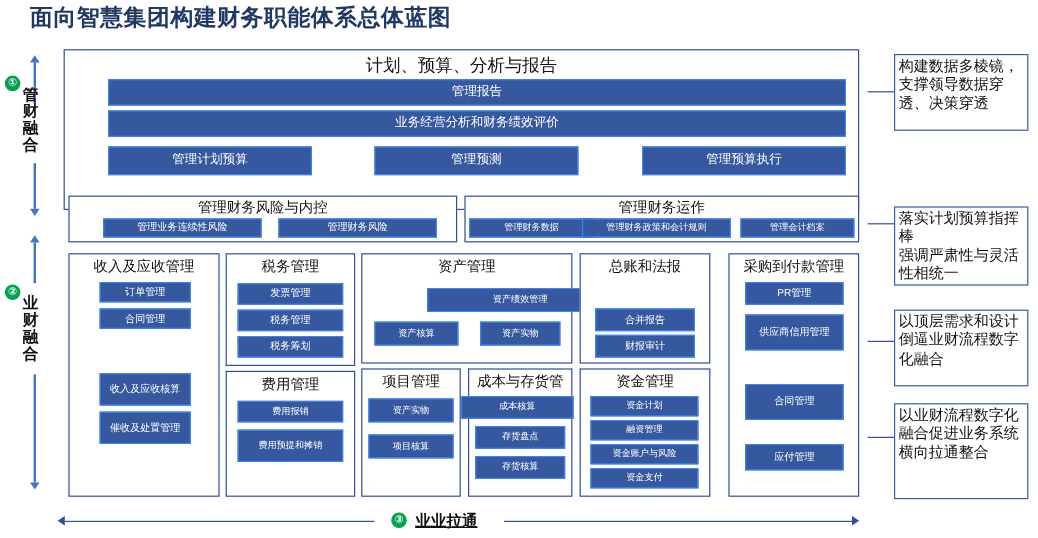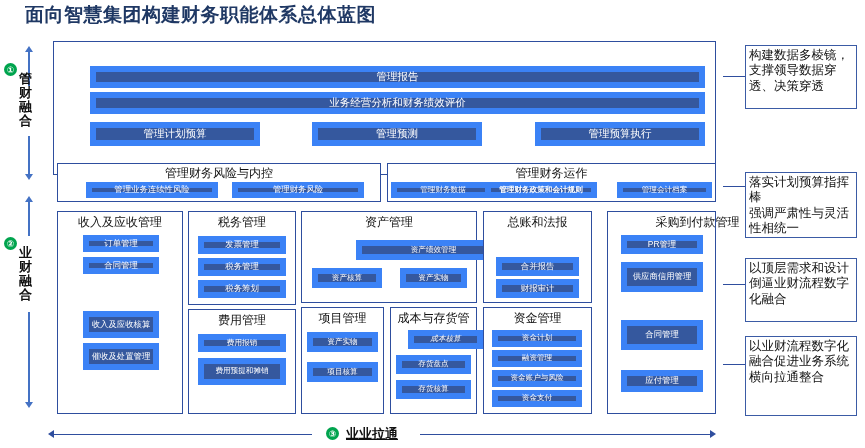--- a/index.html
+++ b/index.html
@@ -26,21 +26,21 @@
     border:1.3px solid #2E4E9E;background:#ffffff;
   }
   .panel-title{
     position:absolute;left:0;right:0;text-align:center;
     font-size:11.5px;color:#111;white-space:nowrap;
   }
 
   
   .chip{
     position:absolute;box-sizing:border-box;
-    background:#35589E;border:6px solid #3b82f6;
+    background:#35589E;border:1px solid #3b82f6;
     color:#ffffff;font-size:9.5px;
     display:flex;align-items:center;justify-content:center;
     line-height:1.12;padding:0 2px;
   }
   .chip.lg{font-size:10.5px;}
   .chip.sm{font-size:8.4px;}
   .chip.xs{font-size:7.6px;}
 
   
   .callout{
@@ -95,37 +95,38 @@
   <div class="arrowdn" style="left:25px;top:174px;"></div>
 
   <div class="arrowup" style="left:25px;top:196px;"></div>
   <div class="vline" style="left:28.2px;top:202px;height:34px;"></div>
   <div class="circnum" style="left:4px;top:237px;">②</div>
   <div class="vlabel" style="left:17px;top:246px;">业财融合</div>
   <div class="vline" style="left:28.2px;top:312px;height:90px;"></div>
   <div class="arrowdn" style="left:25px;top:402px;"></div>
 
   <div class="panel" style="left:53px;top:41px;width:663px;height:134px;"></div>
+  <div class="panel-title" style="left:53px;top:45px;width:663px;font-size:14.5px;">计划、预算、分析与报告</div>
 
   <div class="chip lg" style="left:90px;top:66px;width:615px;height:22px;">管理报告</div>
   <div class="chip lg" style="left:90px;top:92px;width:615px;height:22px;">业务经营分析和财务绩效评价</div>
 
   <div class="chip lg" style="left:90px;top:122px;width:170px;height:24px;">管理计划预算</div>
   <div class="chip lg" style="left:312px;top:122px;width:170px;height:24px;">管理预测</div>
   <div class="chip lg" style="left:535px;top:122px;width:170px;height:24px;">管理预算执行</div>
 
   <div class="panel" style="left:57px;top:163px;width:324px;height:39px;"></div>
   <div class="panel-title" style="left:57px;top:165px;width:324px;font-size:12px;">管理财务风险与内控</div>
   <div class="chip sm" style="left:86px;top:182px;width:132px;height:16px;">管理业务连续性风险</div>
   <div class="chip sm" style="left:232px;top:182px;width:132px;height:16px;">管理财务风险</div>
 
   <div class="panel" style="left:387px;top:163px;width:329px;height:39px;"></div>
   <div class="panel-title" style="left:387px;top:165px;width:329px;font-size:12px;">管理财务运作</div>
   <div class="chip xs" style="left:391px;top:182px;width:104px;height:16px;">管理财务数据</div>
-  <div class="chip xs" style="left:485px;top:182px;width:112px;height:16px;font-weight:bold;">管理财务政策和会计规则</div>
+  <div class="chip xs" style="left:485px;top:182px;width:124px;height:16px;">管理财务政策和会计规则</div>
   <div class="chip xs" style="left:617px;top:182px;width:95px;height:16px;">管理会计档案</div>
 
   <div class="panel" style="left:57px;top:211px;width:126px;height:203px;"></div>
   <div class="panel-title" style="left:57px;top:214px;width:126px;font-size:12px;">收入及应收管理</div>
   <div class="chip sm" style="left:83px;top:235px;width:76px;height:17px;">订单管理</div>
   <div class="chip sm" style="left:83px;top:257px;width:76px;height:17px;">合同管理</div>
   <div class="chip sm" style="left:83px;top:311px;width:76px;height:27px;">收入及应收核算</div>
   <div class="chip sm" style="left:83px;top:343px;width:76px;height:27px;">催收及处置管理</div>
 
   <div class="panel" style="left:188px;top:211px;width:108px;height:94px;"></div>
@@ -145,38 +146,38 @@
   <div class="chip xs" style="left:312px;top:268px;width:70px;height:20px;">资产核算</div>
   <div class="chip xs" style="left:400px;top:268px;width:67px;height:20px;">资产实物</div>
 
   <div class="panel" style="left:301px;top:307px;width:83px;height:107px;"></div>
   <div class="panel-title" style="left:301px;top:310px;width:83px;font-size:12px;">项目管理</div>
   <div class="chip xs" style="left:307px;top:332px;width:71px;height:20px;">资产实物</div>
   <div class="chip xs" style="left:307px;top:362px;width:71px;height:20px;">项目核算</div>
 
   <div class="panel" style="left:390px;top:307px;width:87px;height:107px;"></div>
   <div class="panel-title" style="left:390px;top:310px;width:87px;font-size:12px;">成本与存货管</div>
-  <div class="chip xs" style="left:408px;top:330px;width:75px;height:19px;font-style:italic;">成本核算</div>
+  <div class="chip xs" style="left:384px;top:330px;width:94px;height:19px;">成本核算</div>
   <div class="chip xs" style="left:396px;top:355px;width:75px;height:19px;">存货盘点</div>
   <div class="chip xs" style="left:396px;top:380px;width:75px;height:19px;">存货核算</div>
 
   <div class="panel" style="left:483px;top:211px;width:109px;height:92px;"></div>
   <div class="panel-title" style="left:483px;top:214px;width:109px;font-size:12px;">总账和法报</div>
   <div class="chip sm" style="left:496px;top:257px;width:83px;height:19px;">合并报告</div>
   <div class="chip sm" style="left:496px;top:279px;width:83px;height:19px;">财报审计</div>
 
   <div class="panel" style="left:483px;top:307px;width:109px;height:107px;"></div>
   <div class="panel-title" style="left:483px;top:310px;width:109px;font-size:12px;">资金管理</div>
   <div class="chip xs" style="left:492px;top:330px;width:90px;height:17px;">资金计划</div>
   <div class="chip xs" style="left:492px;top:350px;width:90px;height:17px;">融资管理</div>
   <div class="chip xs" style="left:492px;top:370px;width:90px;height:17px;">资金账户与风险</div>
   <div class="chip xs" style="left:492px;top:390px;width:90px;height:17px;">资金支付</div>
 
   <div class="panel" style="left:607px;top:211px;width:109px;height:203px;"></div>
-  <div class="panel-title" style="left:607px;top:214px;width:109px;font-size:12px;padding-left:36px;">采购到付款管理</div>
+  <div class="panel-title" style="left:607px;top:214px;width:109px;font-size:12px;">采购到付款管理</div>
   <div class="chip sm" style="left:621px;top:235px;width:82px;height:19px;">PR管理</div>
   <div class="chip sm" style="left:621px;top:262px;width:82px;height:30px;">供应商信用管理</div>
   <div class="chip sm" style="left:621px;top:320px;width:82px;height:30px;">合同管理</div>
   <div class="chip sm" style="left:621px;top:370px;width:82px;height:22px;">应付管理</div>
 
   <div class="leader" style="left:723px;top:76px;width:22px;"></div>
   <div class="callout" style="left:745px;top:45px;width:112px;height:64px;">构建数据多棱镜，支撑领导数据穿透、决策穿透</div>
 
   <div class="leader" style="left:723px;top:186px;width:22px;"></div>
   <div class="callout" style="left:745px;top:172px;width:112px;height:66px;white-space:pre-line;">落实计划预算指挥棒

